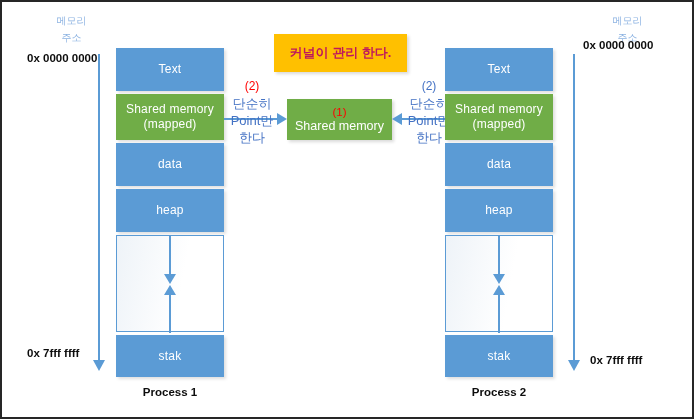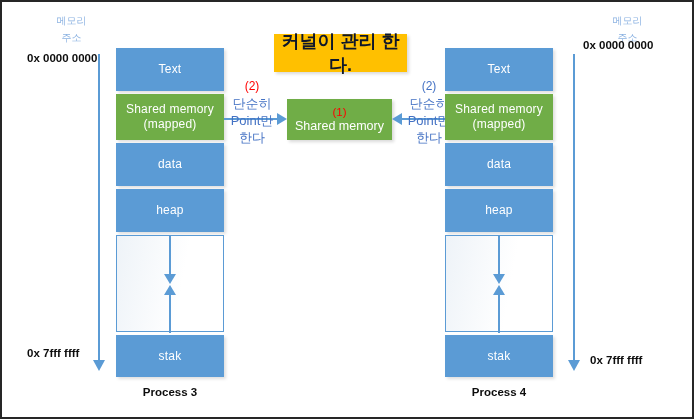--- a/index.html
+++ b/index.html
@@ -113,23 +113,23 @@
     color: #0d0d0d;
     font-size: 11.5px;
     font-weight: bold;
     white-space: nowrap;
   }
 
   
   .kernel-note {
     position: absolute;
     background: #ffc000;
-    color: #0f172a;
+    color: #be185d;
     font-weight: bold;
-    font-size: 18px;
+    font-size: 13px;
     display: flex;
     align-items: center;
     justify-content: center;
     box-shadow: 2px 2px 3px rgba(0,0,0,0.15);
     text-align: center;
   }
 
   
   .shm-box {
     position: absolute;
@@ -217,21 +217,21 @@
 
   <div class="proc-block blk-white" style="left:114px; top:233px; width:108px; height:97px;">
     <div class="gap-line" style="top:0px; height:46px;"></div>
     <div class="gap-head-down" style="top:38px;"></div>
     <div class="gap-head-up" style="top:49px;"></div>
     <div class="gap-line" style="top:52px; height:45px;"></div>
   </div>
 
   <div class="proc-block blk-blue" style="left:114px; top:333px; width:108px; height:42px; white-space:pre-line;">stak</div>
 
-  <div class="proc-caption" style="left:114px; top:384px; width:108px;">Process 3</div>
+  <div class="proc-caption" style="left:114px; top:384px; width:108px;">Process 1</div>
 
   <div class="kernel-note" style="left:272px; top:32px; width:133px; height:38px;">커널이 관리 한다.</div>
 
   <div class="conn-line" style="left:222px; top:116px; width:55px;"></div>
   <div class="conn-head-right" style="left:275px; top:111px;"></div>
 
   <div class="anno" style="left:216px; top:76px;">
     <span class="anno-num red">(2)</span>
     <span class="anno-text">단순히
 Point만
@@ -264,21 +264,21 @@
 
   <div class="proc-block blk-white" style="left:443px; top:233px; width:108px; height:97px;">
     <div class="gap-line" style="top:0px; height:46px;"></div>
     <div class="gap-head-down" style="top:38px;"></div>
     <div class="gap-head-up" style="top:49px;"></div>
     <div class="gap-line" style="top:52px; height:45px;"></div>
   </div>
 
   <div class="proc-block blk-blue" style="left:443px; top:333px; width:108px; height:42px; white-space:pre-line;">stak</div>
 
-  <div class="proc-caption" style="left:443px; top:384px; width:108px;">Process 4</div>
+  <div class="proc-caption" style="left:443px; top:384px; width:108px;">Process 2</div>
 
   <div class="abs addr-title" style="left:578px; top:10px; width:95px;">메모리
 주소</div>
 
   <div class="abs addr-value" style="left:581px; top:37px;">0x 0000 0000</div>
 
   <div class="vline" style="left:571px; top:52px; height:308px;"></div>
   <div class="vhead" style="left:566px; top:358px;"></div>
 
   <div class="abs addr-value" style="left:588px; top:352px;">0x 7fff ffff</div>

